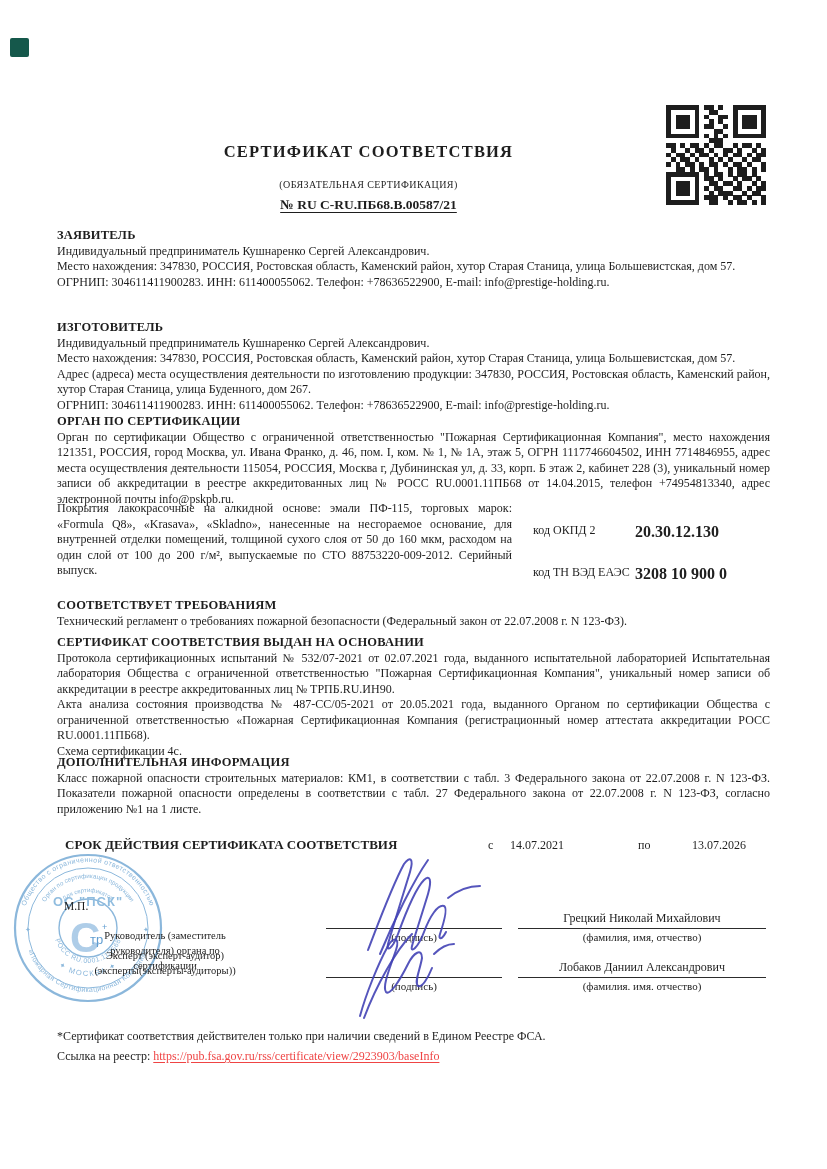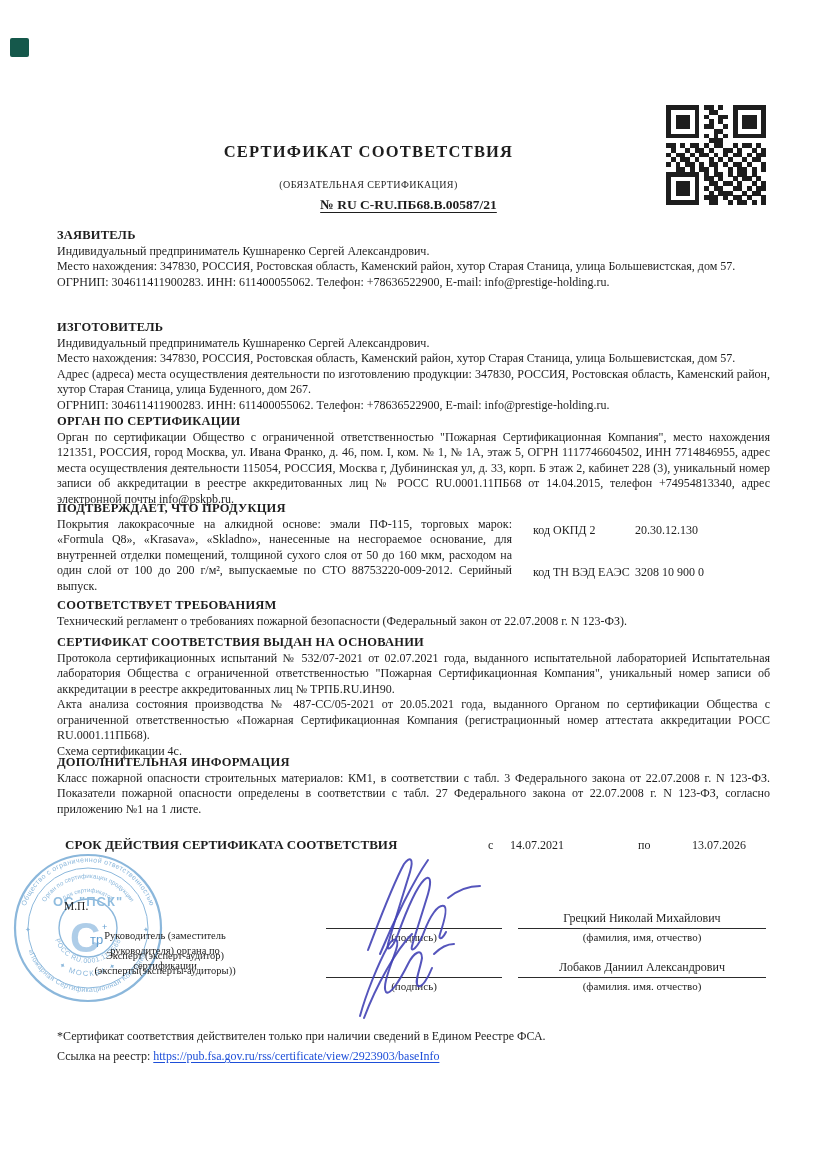--- a/index.html
+++ b/index.html
@@ -7,37 +7,37 @@
         font-family:"Liberation Serif",serif;color:#1e1e1e;}
   .abs{position:absolute;}
   .center{text-align:center;width:737px;left:0;}
   .corner-marker{position:absolute;left:10px;top:38px;width:19px;height:19px;
         background:#15584b;border-radius:2px;}
   .qr{position:absolute;left:666px;top:105px;width:100px;height:100px;}
   .qr svg{width:100%;height:100%;shape-rendering:crispEdges;fill:#1d1d1d;}
   .title{top:142px;font-size:16.5px;font-weight:bold;letter-spacing:1.2px;}
   .subtitle{top:179px;font-size:10px;letter-spacing:.4px;}
   .certnum{top:197px;font-size:13.5px;font-weight:bold;text-decoration:underline;
-        text-underline-offset:3px;padding-left:40px;}
+        text-underline-offset:3px;}
   .sec{position:absolute;left:57px;width:713px;}
   .h{font-weight:bold;font-size:12.5px;line-height:15.5px;letter-spacing:.2px;}
   .t{font-size:12px;line-height:15.6px;text-align:justify;}
   .t.narrow{width:455px;}
   .codes-label{position:absolute;font-size:12px;}
-  .codes-value{position:absolute;font-size:12px;}
+  .codes-value{position:absolute;font-size:16px;font-weight:bold;}
   .validity-h{position:absolute;left:0;top:0;font-weight:bold;font-size:13px;margin-left:8px;}
   .vspan{position:absolute;top:1px;font-size:12px;}
   .role{position:absolute;left:80px;width:170px;text-align:center;font-size:10.5px;line-height:15px;}
   .mp{position:absolute;left:64px;top:900px;font-size:11.5px;}
   .sigline{position:absolute;border-top:1.3px solid #2c2c2c;height:0;}
   .under-label{position:absolute;text-align:center;font-size:11px;}
   .name{position:absolute;text-align:center;font-size:12px;}
   .foot-note{position:absolute;left:57px;top:1029px;font-size:12px;}
   .foot-link{position:absolute;left:57px;top:1049px;font-size:12px;}
-  .foot-link a{color:#1d4ed8;text-decoration:underline;text-underline-offset:2px;}
+  .foot-link a{color:#ef4444;text-decoration:underline;text-underline-offset:2px;}
   .stamp{position:absolute;left:12px;top:852px;width:152px;height:152px;opacity:.9;}
   .stamp text{font-family:"Liberation Sans",sans-serif;}
   .ink{position:absolute;left:330px;top:846px;width:200px;height:180px;}
   .ink path{fill:none;stroke:#4343b5;stroke-width:2;stroke-linecap:round;opacity:.9;}
 </style>
 </head>
 <body>
 
 <div class="page">
 
@@ -305,21 +305,20 @@
     <div class="t">Адрес (адреса) места осуществления деятельности по изготовлению продукции: 347830, РОССИЯ, Ростовская область, Каменский район, хутор Старая Станица, улица Буденного, дом 267.</div>
     <div class="t">ОГРНИП: 304611411900283. ИНН: 611400055062. Телефон: +78636522900, E-mail: info@prestige-holding.ru.</div>
   </div>
 
   <div class="sec" style="top:414px">
     <div class="h">ОРГАН ПО СЕРТИФИКАЦИИ</div>
     <div class="t">Орган по сертификации Общество с ограниченной ответственностью "Пожарная Сертификационная Компания", место нахождения 121351, РОССИЯ, город Москва, ул. Ивана Франко, д. 46, пом. I, ком. № 1, № 1А, этаж 5, ОГРН 1117746604502, ИНН 7714846955, адрес места осуществления деятельности 115054, РОССИЯ, Москва г, Дубининская ул, д. 33, корп. Б этаж 2, кабинет 228 (3), уникальный номер записи об аккредитации в реестре аккредитованных лиц № РОСС RU.0001.11ПБ68 от 14.04.2015, телефон +74954813340, адрес электронной почты info@pskpb.ru.</div>
   </div>
 
   <div class="sec" style="top:501px">
-    <div class="h">ПОДТВЕРЖДАЕТ, ЧТО ПРОДУКЦИЯ</div>
     <div class="t narrow">Покрытия лакокрасочные на алкидной основе: эмали ПФ-115, торговых марок: «Formula Q8», «Krasava», «Skladno», нанесенные на несгораемое основание, для внутренней отделки помещений, толщиной сухого слоя от 50 до 160 мкм, расходом на один слой от 100 до 200 г/м², выпускаемые по СТО 88753220-009-2012. Серийный выпуск.</div>
     <div class="codes-label" style="left:476px;top:22px">код ОКПД 2</div>
     <div class="codes-value" style="left:578px;top:22px">20.30.12.130</div>
     <div class="codes-label" style="left:476px;top:64px">код ТН ВЭД ЕАЭС</div>
     <div class="codes-value" style="left:578px;top:64px">3208 10 900 0</div>
   </div>
 
   <div class="sec" style="top:598px">
     <div class="h">СООТВЕТСТВУЕТ ТРЕБОВАНИЯМ</div>
     <div class="t">Технический регламент о требованиях пожарной безопасности (Федеральный закон от 22.07.2008 г. N 123-ФЗ).</div>

